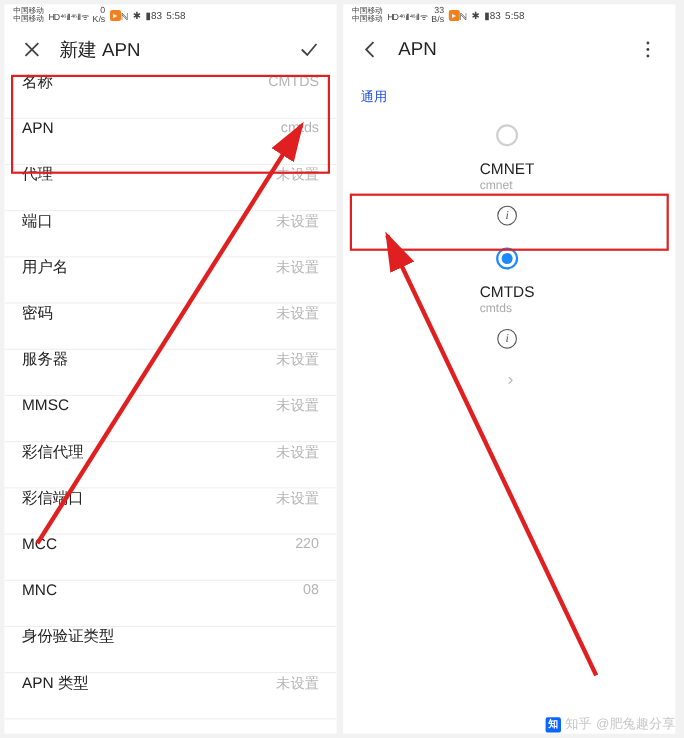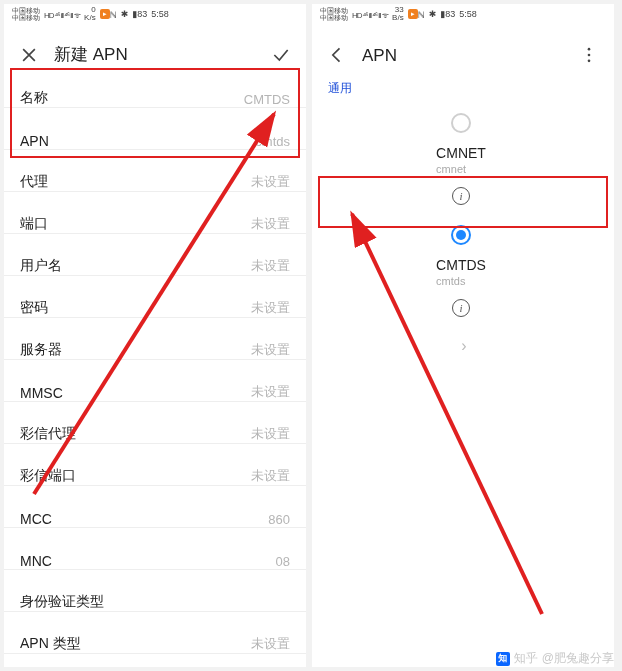--- a/index.html
+++ b/index.html
@@ -37,32 +37,32 @@
   .statusbar .sig { font-size: 8px; letter-spacing: -1px; }
   .statusbar .speed { font-size: 8px; line-height: 8px; text-align: right; }
   .statusbar .orange-sq {
     width: 10px; height: 10px; background: #f08020; border-radius: 2px;
     display:inline-flex;align-items:center;justify-content:center;color:#fff;font-size:7px;
   }
   
   .header {
     height: 42px;
     display: flex;
-    align-items: flex-end;
+    align-items: center;
     padding: 0 14px;
     gap: 14px;
   }
   .header .title { font-size: 17px; color: #222; flex: 1; }
   .header .icon { width: 22px; height: 22px; display:flex;align-items:center;justify-content:center; }
   .icon svg { width: 20px; height: 20px; }
   
   .row {
     display: flex;
     justify-content: space-between;
-    align-items: flex-end;
+    align-items: flex-start;
     height: 42px;
     padding: 0 16px;
     border-bottom: 1px solid #eeeeee;
   }
   .row .label { font-size: 14px; color: #222; }
   .row .value { font-size: 13px; color: #b5b5b5; }
   
   .section-h {
     font-size: 12px;
     color: #1d4ed8;
@@ -182,21 +182,21 @@
       <div class="row">
           <span class="label">彩信代理</span>
           <span class="value">未设置</span>
         </div>
       <div class="row">
           <span class="label">彩信端口</span>
           <span class="value">未设置</span>
         </div>
       <div class="row">
           <span class="label">MCC</span>
-          <span class="value">860</span>
+          <span class="value">220</span>
         </div>
       <div class="row">
           <span class="label">MNC</span>
           <span class="value">08</span>
         </div>
       <div class="row">
           <span class="label">身份验证类型</span>
           <span class="value"></span>
         </div>
       <div class="row">

